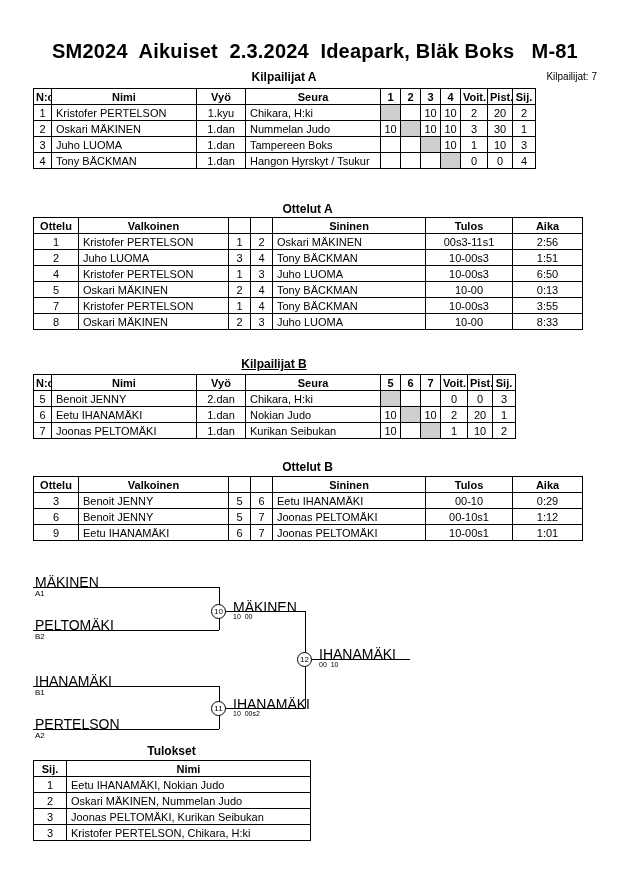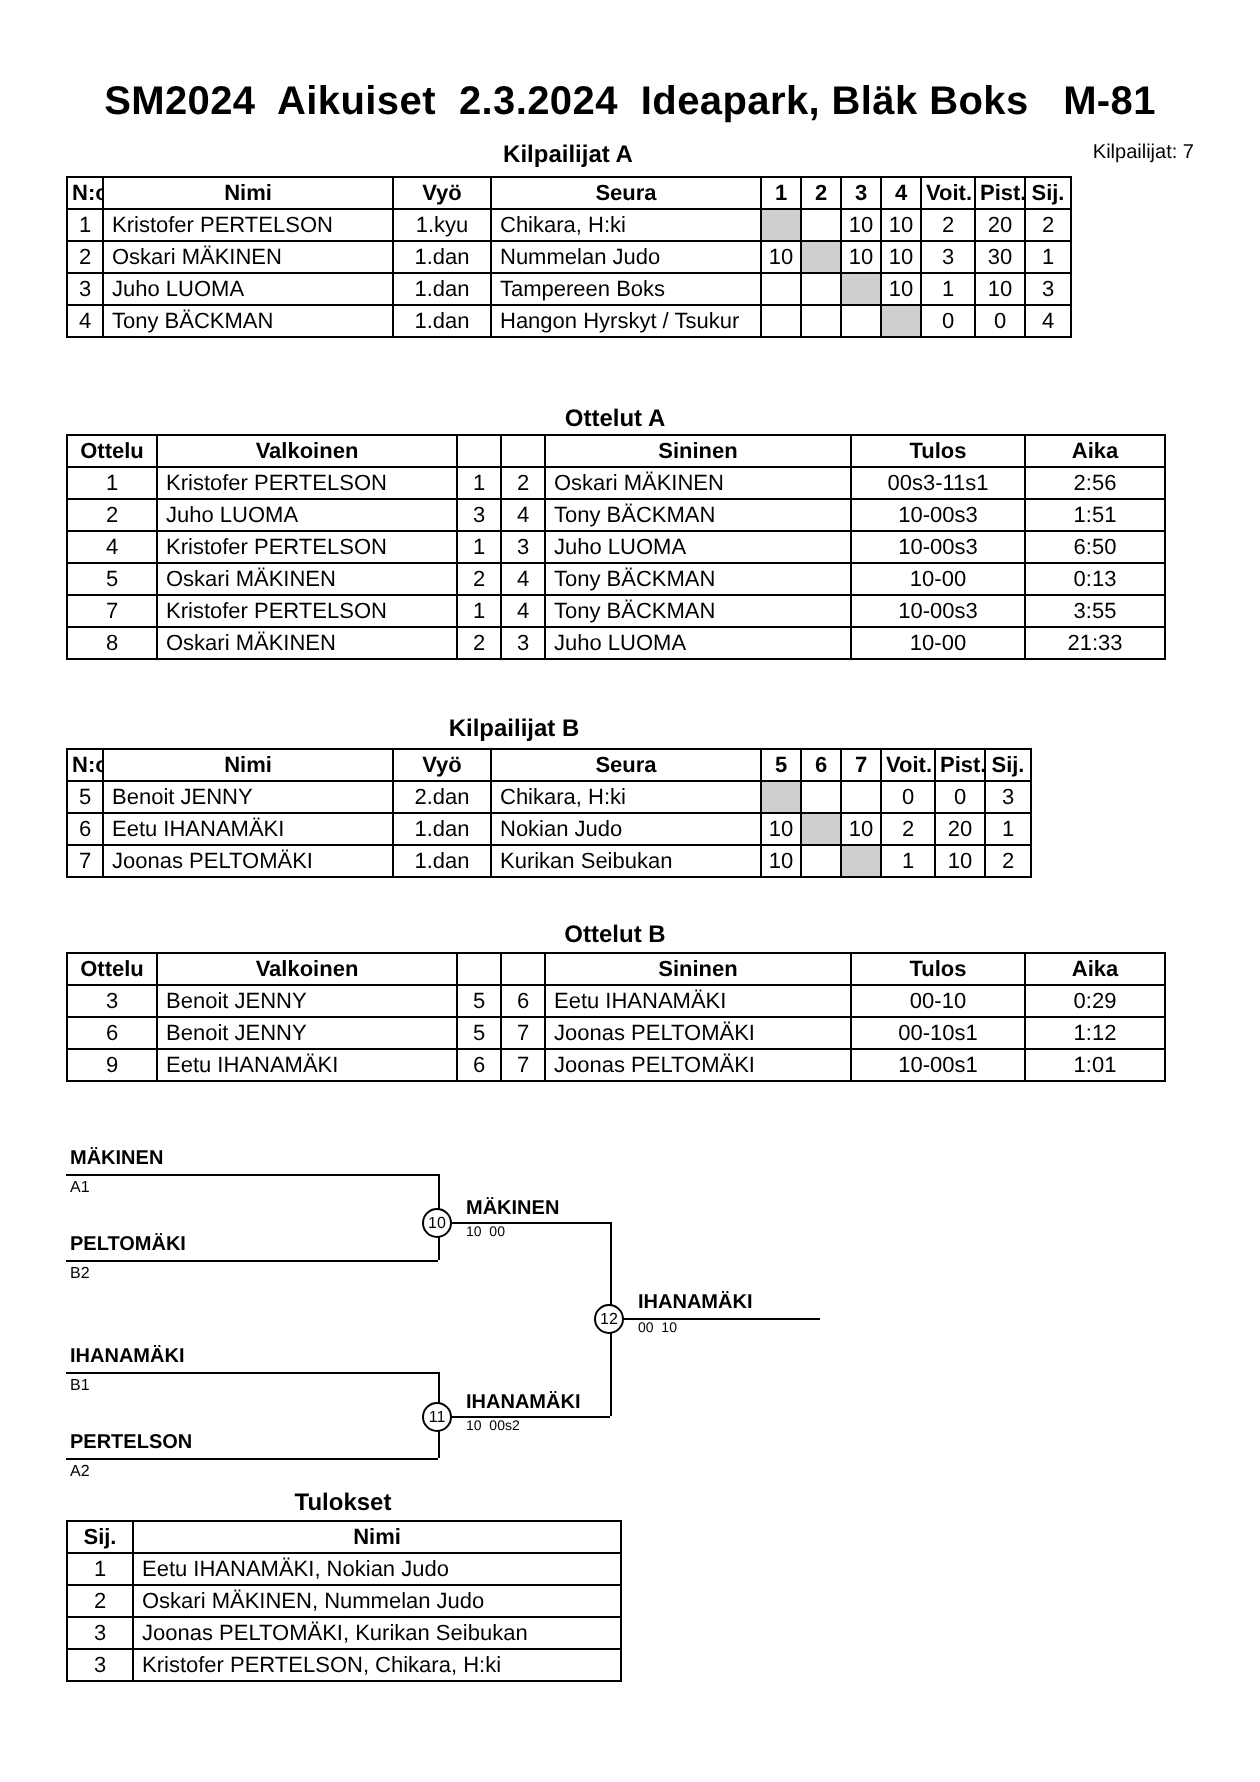--- a/index.html
+++ b/index.html
@@ -10,21 +10,21 @@
   .subhead { font-size:12px; font-weight:bold; text-align:center; }
   .count { top:71px; right:33px; font-size:10px; }
   table { border-collapse:collapse; table-layout:fixed; position:absolute; background:#fff; }
   th, td { border:1px solid #000; font-size:11px; height:16px; padding:0 2px; overflow:hidden; white-space:nowrap; }
   th { font-weight:bold; text-align:center; }
   td { text-align:center; }
   td.l { text-align:left; padding-left:4px; }
   td.diag { background:#cfcfcf; }
   .hline { position:absolute; height:0; border-top:1px solid #000; }
   .vline { position:absolute; width:0; border-left:1px solid #000; }
-  .bname { position:absolute; font-size:10px;font-weight:bold; }
+  .bname { position:absolute; font-size:14px; }
   .bseed { position:absolute; font-size:8px; }
   .bscore { position:absolute; font-size:7px; white-space:pre; }
   .mcircle { position:absolute; width:15px; height:15px; border:1px solid #000; border-radius:50%; background:#fff; font-size:8px; line-height:13px; text-align:center; z-index:2; }
 </style>
 </head>
 <body>
 
 <div>
 
   <div class="abs title">SM2024  Aikuiset  2.3.2024  Ideapark, Bläk Boks   M-81</div>
@@ -185,26 +185,26 @@
         <td>10-00s3</td>
         <td>3:55</td>
       </tr>
       <tr>
         <td>8</td>
         <td class="l">Oskari MÄKINEN</td>
         <td>2</td>
         <td>3</td>
         <td class="l">Juho LUOMA</td>
         <td>10-00</td>
-        <td>21:33</td>
-      </tr>
-    </tbody>
-  </table>
-
-  <div class="abs subhead" style="left:16px; top:357px; width:482px;">Kilpailijat B</div>
+        <td>8:33</td>
+      </tr>
+    </tbody>
+  </table>
+
+  <div class="abs subhead" style="left:33px; top:357px; width:482px;text-decoration:underline;">Kilpailijat B</div>
 
   <table style="left:33px; top:374px; width:482px;">
     <colgroup>
       <col style="width:18px">
         <col style="width:145px">
         <col style="width:49px">
         <col style="width:135px">
       <col style="width:20px">
         <col style="width:20px">
         <col style="width:20px">

